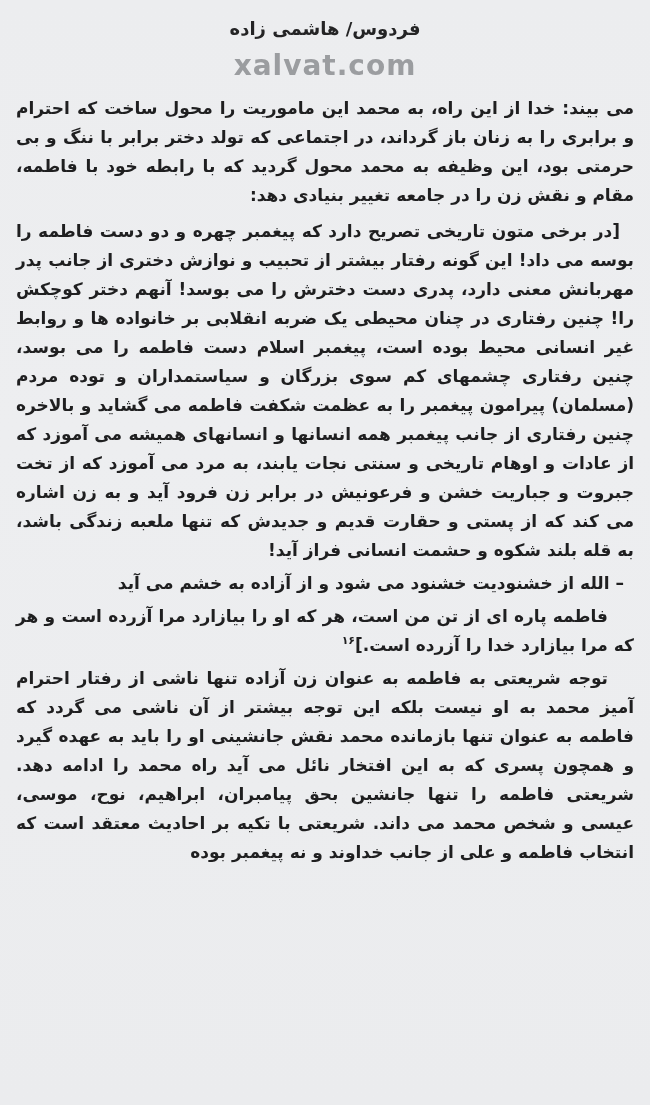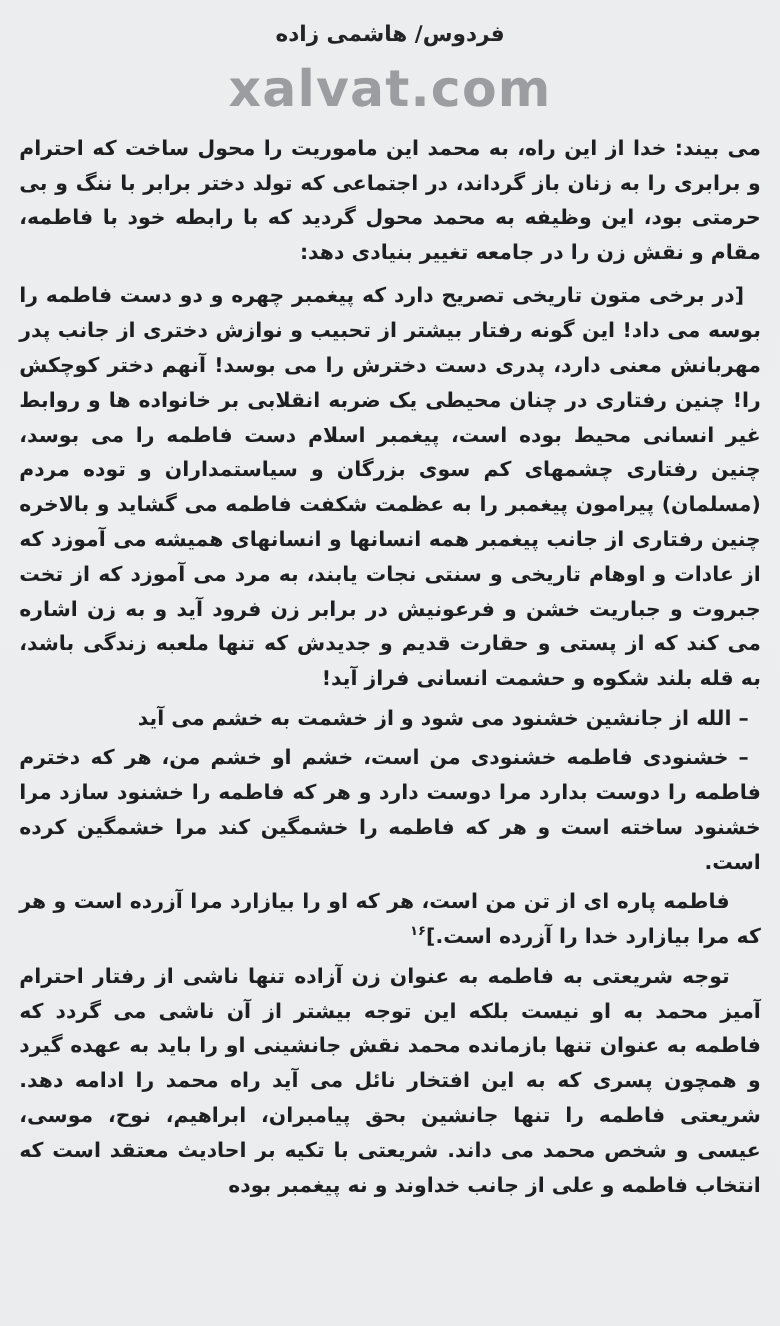--- a/index.html
+++ b/index.html
@@ -24,21 +24,21 @@
   .doc-header {
     direction: rtl;
     text-align: center;
     font-size: 18px;
     font-weight: bold;
     color: #242425;
     margin: 4px 0 10px 0;
   }
   .watermark {
     text-align: center;
-    font-size: 42px;
+    font-size: 28px;
     font-weight: bold;
     letter-spacing: 1px;
     color: #9b9da0;
     margin: 0 0 12px 0;
     font-family: "DejaVu Sans", sans-serif;
   }
   .body-text {
     direction: rtl;
     text-align: justify;
     font-size: 17px;
@@ -78,23 +78,22 @@
   <div class="watermark">xalvat.com</div>
 
   <div class="body-text">
 
     <p class="para">می بیند: خدا از این راه، به محمد این ماموریت را محول ساخت که احترام و برابری را به زنان باز گرداند، در اجتماعی که تولد دختر برابر با ننگ و بی حرمتی بود، این وظیفه به محمد محول گردید که با رابطه خود با فاطمه، مقام و نقش زن را در جامعه تغییر بنیادی دهد:</p>
 
     <p class="para quote">[در برخی متون تاریخی تصریح دارد که پیغمبر چهره و دو دست فاطمه را بوسه می داد! این گونه رفتار بیشتر از تحبیب و نوازش دختری از جانب پدر مهربانش معنی دارد، پدری دست دخترش را می بوسد! آنهم دختر کوچکش را! چنین رفتاری در چنان محیطی یک ضربه انقلابی بر خانواده ها و روابط غیر انسانی محیط بوده است، پیغمبر اسلام دست فاطمه را می بوسد، چنین رفتاری چشمهای کم سوی بزرگان و سیاستمداران و توده مردم (مسلمان) پیرامون پیغمبر را به عظمت شکفت فاطمه می گشاید و بالاخره چنین رفتاری از جانب پیغمبر همه انسانها و انسانهای همیشه می آموزد که از عادات و اوهام تاریخی و سنتی نجات یابند، به مرد می آموزد که از تخت جبروت و جباریت خشن و فرعونیش در برابر زن فرود آید و به زن اشاره می کند که از پستی و حقارت قدیم و جدیدش که تنها ملعبه زندگی باشد، به قله بلند شکوه و حشمت انسانی فراز آید!</p>
 
 
 
-    <p class="para bullet">– الله از جانشین خشنود می شود و از خشمت به خشم می آید</p>
+    <p class="para bullet">– الله از خشنودیت خشنود می شود و از آزاده به خشم می آید</p>
 
-    <p class="para bullet">– خشنودی فاطمه خشنودی من است، خشم او خشم من، هر که دخترم فاطمه را دوست بدارد مرا دوست دارد و هر که فاطمه را خشنود سازد مرا خشنود ساخته است و هر که فاطمه را خشمگین کند مرا خشمگین کرده است.</p>
 
     <p class="para closing"><span>فاطمه پاره ای از تن من است، هر که او را بیازارد مرا آزرده است و هر که مرا بیازارد خدا را آزرده است.]</span><sup class="footnote">۱۶</sup></p>
 
     <p class="para indent">توجه شریعتی به فاطمه به عنوان زن آزاده تنها ناشی از رفتار احترام آمیز محمد به او نیست بلکه این توجه بیشتر از آن ناشی می گردد که فاطمه به عنوان تنها بازمانده محمد نقش جانشینی او را باید به عهده گیرد و همچون پسری که به این افتخار نائل می آید راه محمد را ادامه دهد. شریعتی فاطمه را تنها جانشین بحق پیامبران، ابراهیم، نوح، موسی، عیسی و شخص محمد می داند. شریعتی با تکیه بر احادیث معتقد است که انتخاب فاطمه و علی از جانب خداوند و نه پیغمبر بوده</p>
 
   </div>
 
 </div>
 
 </body></html>

